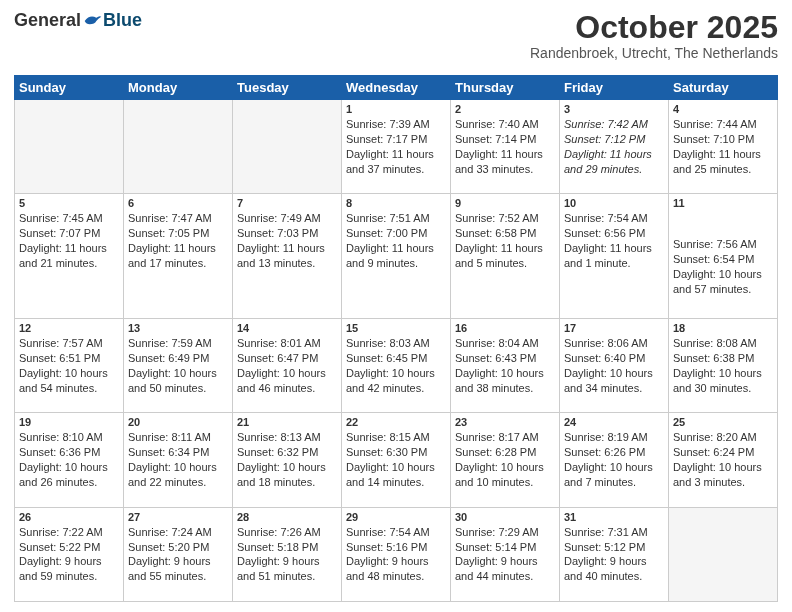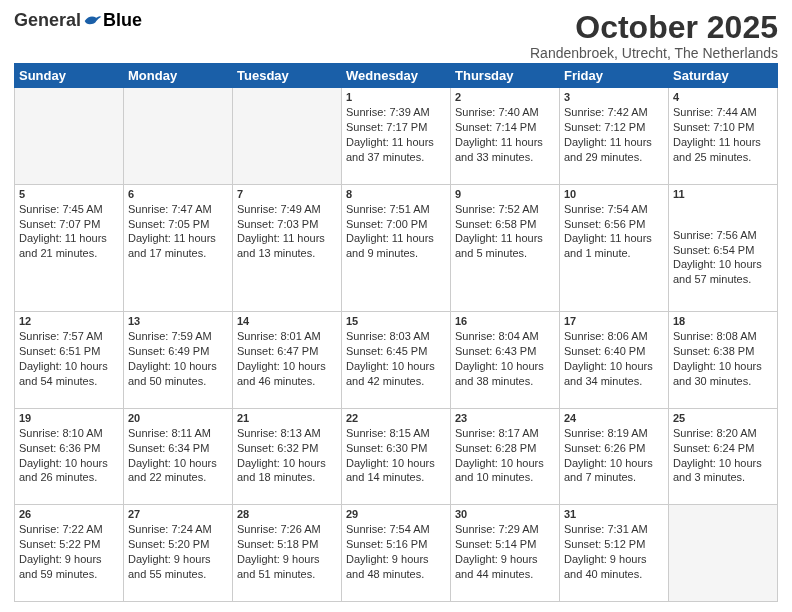--- a/index.html
+++ b/index.html
@@ -14,40 +14,40 @@
       width: 792px;
       height: 612px;
       padding: 10px 14px 10px 14px;
       display: flex;
       flex-direction: column;
     }
     .header {
       display: flex;
       align-items: flex-start;
       justify-content: space-between;
-      margin-bottom: 2px;
+      margin-bottom: 14px;
     }
     .logo {
       display: flex;
       flex-direction: column;
       align-items: flex-start;
     }
     .logo-text {
       display: flex;
       align-items: center;
     }
     .logo-general {
       font-size: 18px;
       font-weight: bold;
       color: #333;
     }
     .logo-blue {
       font-size: 18px;
       font-weight: bold;
-      color: #000000;
+      color: #0c4a6e;
     }
     .logo-bird {
       width: 20px;
       height: 18px;
       margin-left: 2px;
     }
     .title-block {
       text-align: right;
     }
     .month-title {
@@ -146,21 +146,21 @@
           </td>
           <td>
             <span class="day-number">2</span>
             <div class="day-info" style="white-space: pre-line;">Sunrise: 7:40 AM
 Sunset: 7:14 PM
 Daylight: 11 hours
 and 33 minutes.</div>
           </td>
           <td>
             <span class="day-number">3</span>
-            <div class="day-info" style="white-space: pre-line;">Sunrise: 7:42 AM
+            <div class="day-info" style="white-space: pre-line; font-style: italic;">Sunrise: 7:42 AM
 Sunset: 7:12 PM
 Daylight: 11 hours
 and 29 minutes.</div>
           </td>
           <td>
             <span class="day-number">4</span>
             <div class="day-info" style="white-space: pre-line;">Sunrise: 7:44 AM
 Sunset: 7:10 PM
 Daylight: 11 hours
 and 25 minutes.</div>

